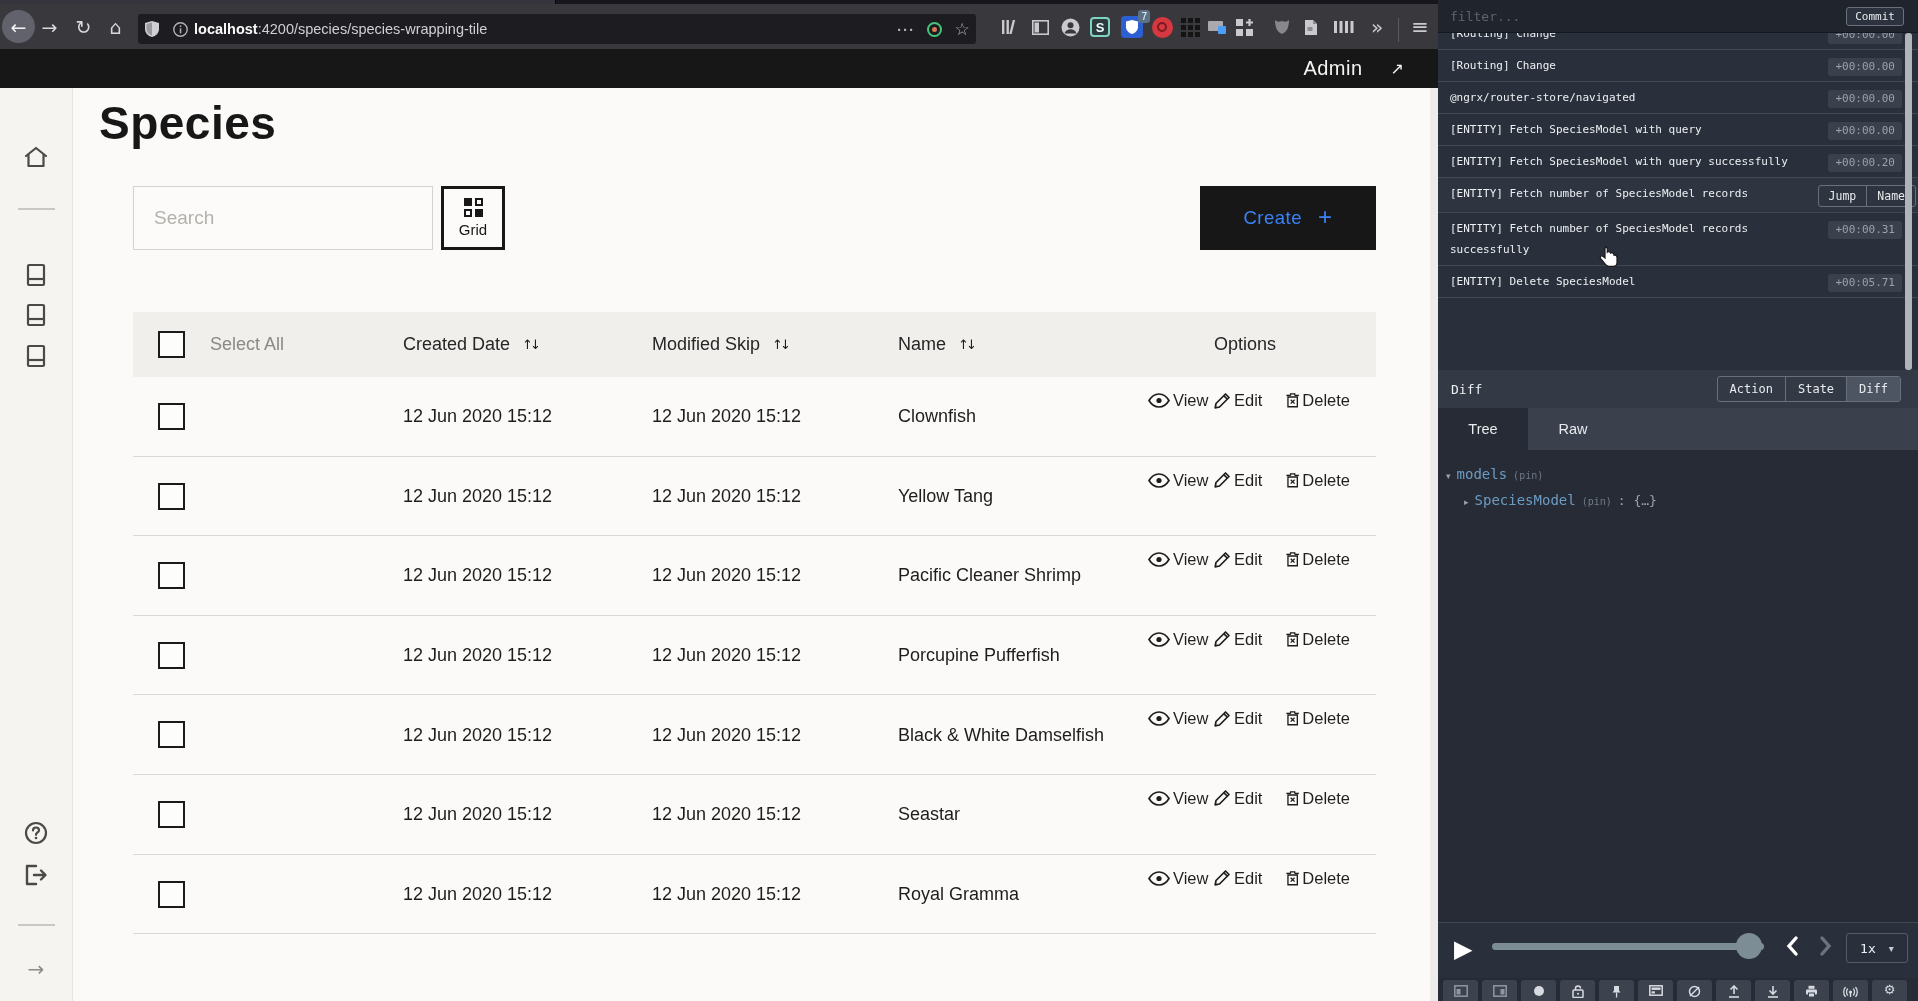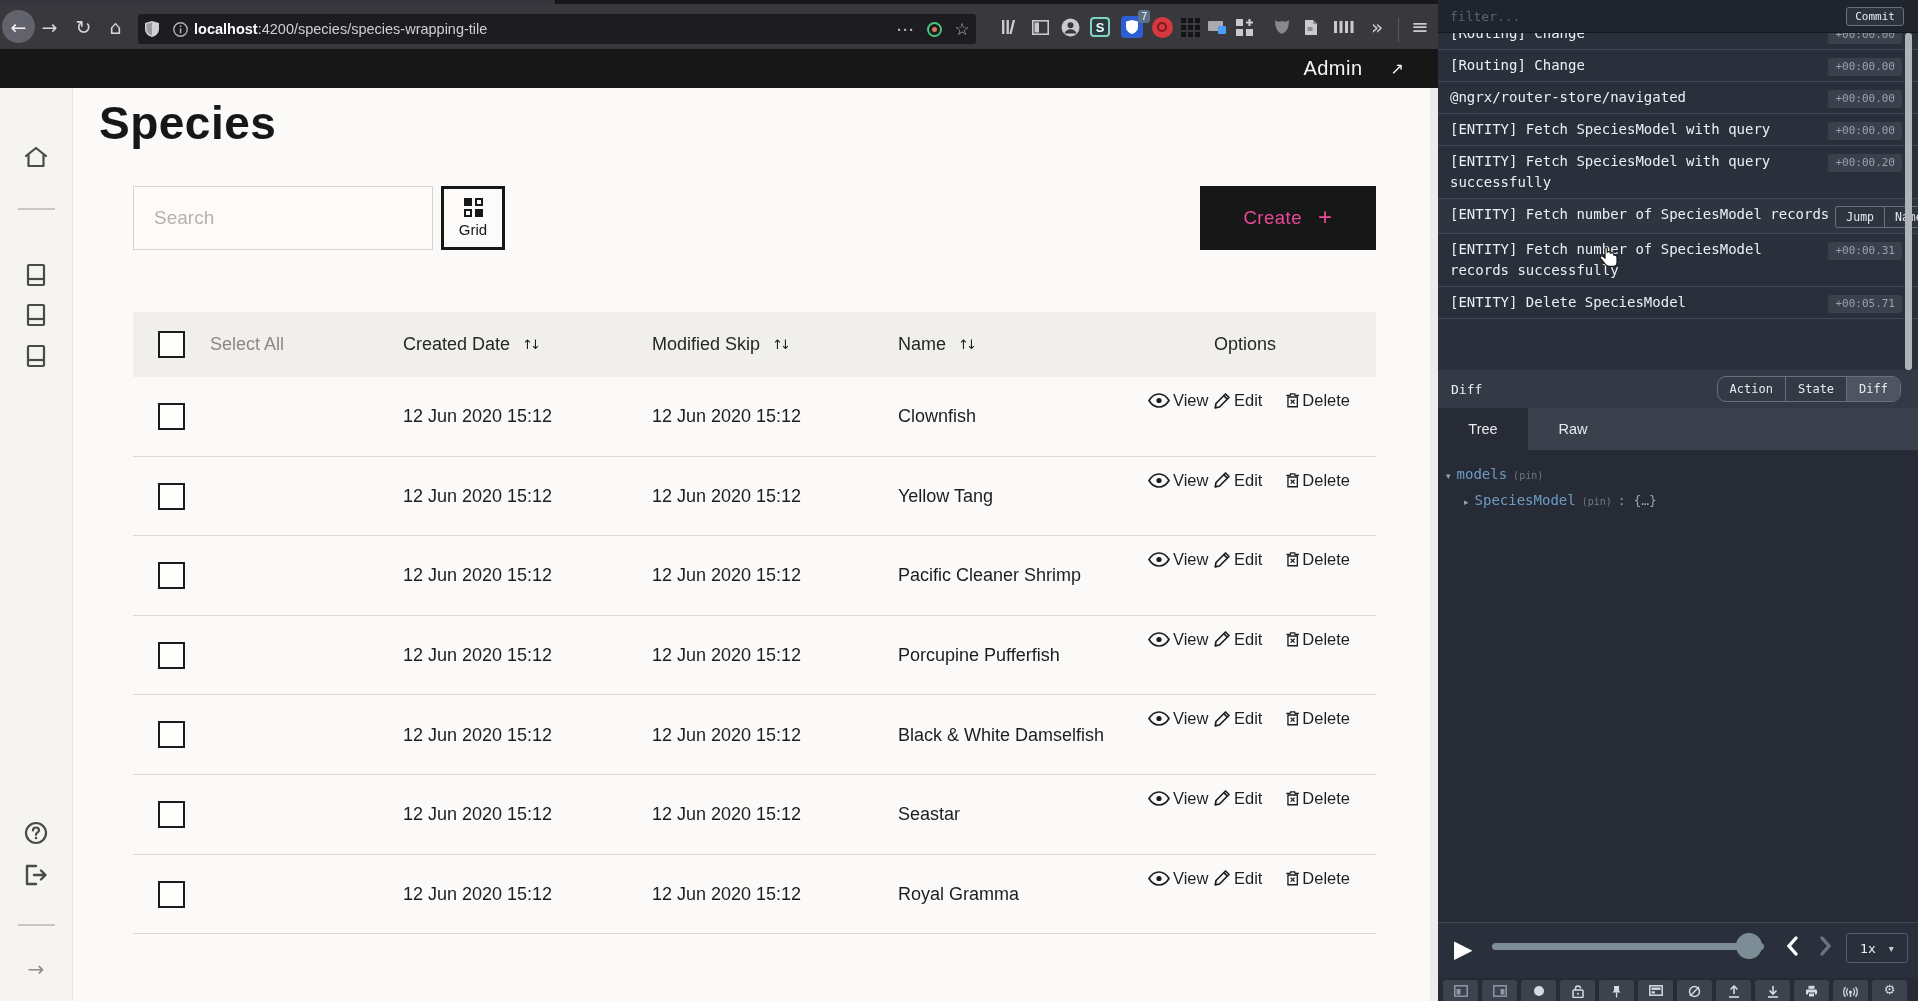--- a/index.html
+++ b/index.html
@@ -43,21 +43,21 @@
 
   
   .main-title { position:absolute; left:99px; top:96px; font-size:46px; font-weight:700; color:#171717; letter-spacing:0.5px; }
   .search { position:absolute; left:133px; top:186px; width:300px; height:64px; border:1px solid #d6d3cf; background:#fcfbfa; font-size:19px; color:#333; padding:12px 20px; outline:none; font-family:"Liberation Sans",sans-serif; }
   .search::placeholder { color:#b5b1ac; }
   .gridbtn { position:absolute; left:441px; top:186px; width:64px; height:64px; border:3px solid #171717; background:#fcfbfa; display:flex; flex-direction:column; align-items:center; justify-content:center; gap:4px; cursor:pointer; }
   .gridbtn .gico { display:grid; grid-template-columns:8px 8px; grid-gap:3px; }
   .gridbtn .gico i { width:8px; height:8px; border:2.5px solid #171717; }
   .gridbtn .gico i.f { background:#171717; }
   .gridbtn .lbl { font-size:15px; color:#171717; }
-  .createbtn { position:absolute; left:1200px; top:186px; width:176px; height:64px; background:#171717; color:#ec4899; display:flex; align-items:center; justify-content:center; gap:16px; font-size:18.5px; letter-spacing:0.5px; cursor:pointer; }
+  .createbtn { position:absolute; left:1200px; top:186px; width:176px; height:64px; background:#171717; color:#3b82f6; display:flex; align-items:center; justify-content:center; gap:16px; font-size:18.5px; letter-spacing:0.5px; cursor:pointer; }
   .createbtn .plus { font-size:24px; font-weight:300; margin-top:-2px; }
 
   
   .thead { position:absolute; left:133px; top:312px; width:1243px; height:65px; background:#f0efec; }
   .checkbox { position:absolute; width:27px; height:27px; border:2.5px solid #1b1b1b; background:#fdfdfc; cursor:pointer; }
   .thead .checkbox { left:25px; top:19px; }
   .hcell { position:absolute; top:0; height:65px; display:flex; align-items:center; font-size:18px; color:#262626; }
   .sort { font-size:13px; letter-spacing:-3px; margin-left:12px; color:#1b1b1b; font-family:"DejaVu Sans",sans-serif; padding-right:3px; }
   .selectall { color:#8c8984; }
   .rows { position:absolute; left:133px; top:377px; width:1243px; }
@@ -74,30 +74,30 @@
   
   .devtools { position:absolute; left:1438px; top:0; width:480px; height:1001px; background:#262b35; font-family:"DejaVu Sans Mono", monospace; color:#eef1f4; }
   .dt-topbar { position:absolute; left:0; top:0; width:480px; height:33px; background:#1f242d; border-bottom:1px solid #141820; display:flex; align-items:center; }
   .dt-filter { flex:1; background:transparent; border:none; outline:none; color:#aab2bd; font-family:"DejaVu Sans Mono",monospace; font-size:13px; padding:0 12px; }
   .dt-filter::placeholder { color:#5c6470; }
   .dt-commit { margin-right:14px; background:#2d333e; border:1px solid #69707c; border-radius:3px; color:#e8ebee; font-size:11px; font-family:"DejaVu Sans Mono",monospace; padding:2px 8px; cursor:pointer; }
   .dt-list { position:absolute; left:0; top:33px; width:480px; height:337px; overflow:hidden; background:#2a303b; }
   .arow { position:relative; display:flex; align-items:flex-start; border-bottom:1px solid #414854; padding:5px 0 5px 12px; min-height:32px; cursor:pointer; }
   .arow.clipped { margin-top:-15px; }
   .arow.hover { background:#2e3440; }
-  .alabel { flex:1; font-size:14px; line-height:21px; color:#edf0f3; letter-spacing:0; }
+  .alabel { flex:1; font-size:11px; line-height:21px; color:#edf0f3; letter-spacing:0; }
   .arow.hover .alabel { white-space:nowrap; }
   .atime { flex:none; margin:3px 16px 0 6px; background:#3a414c; color:#99a1ad; border-radius:3px; font-size:11px; padding:2px 7px; line-height:14px; }
   .actrl { flex:none; display:flex; margin:2px 2px 0 6px; border:1px solid #69707c; border-radius:3px; overflow:hidden; }
   .actrl button { background:transparent; border:none; color:#e8ebee; font-family:"DejaVu Sans Mono",monospace; font-size:11.5px; padding:3px 10px; cursor:pointer; }
   .actrl .skip { border-left:1px solid #69707c; }
   .dt-scroll { position:absolute; left:467px; top:33px; width:7px; height:337px; background:#aeb4ba; border-radius:3px; }
   .dt-diffbar { position:absolute; left:0; top:370px; width:480px; height:38px; background:#333a45; display:flex; align-items:center; }
   .dt-difftitle { font-size:13px; margin-left:13px; color:#eef1f4; }
-  .modes { position:absolute; right:17px; top:6px; display:flex; border:1px solid #69707c; border-radius:9px; overflow:hidden; }
+  .modes { position:absolute; right:17px; top:6px; display:flex; border:1px solid #69707c; border-radius:3px; overflow:hidden; }
   .modes div { font-size:12px; color:#e8ebee; padding:5px 12px; cursor:pointer; border-left:1px solid #69707c; }
   .modes div:first-child { border-left:none; }
   .modes div.sel { background:#4d5563; }
   .dt-tabs { position:absolute; left:0; top:408px; width:480px; height:42px; background:#3a414d; display:flex; font-family:"Liberation Sans",sans-serif; }
   .dt-tab { width:90px; height:42px; display:flex; align-items:center; justify-content:center; font-size:14.5px; color:#e8ebee; cursor:pointer; }
   .dt-tab.sel { background:#262b35; }
   .tree { position:absolute; left:0; top:450px; width:480px; }
   .tnode { display:flex; align-items:baseline; gap:6px; margin-top:16px; }
   .tnode .arr { color:#97a0ac; font-size:9px; }
   .tnode .key { color:#6d9cc3; font-size:14px; }

